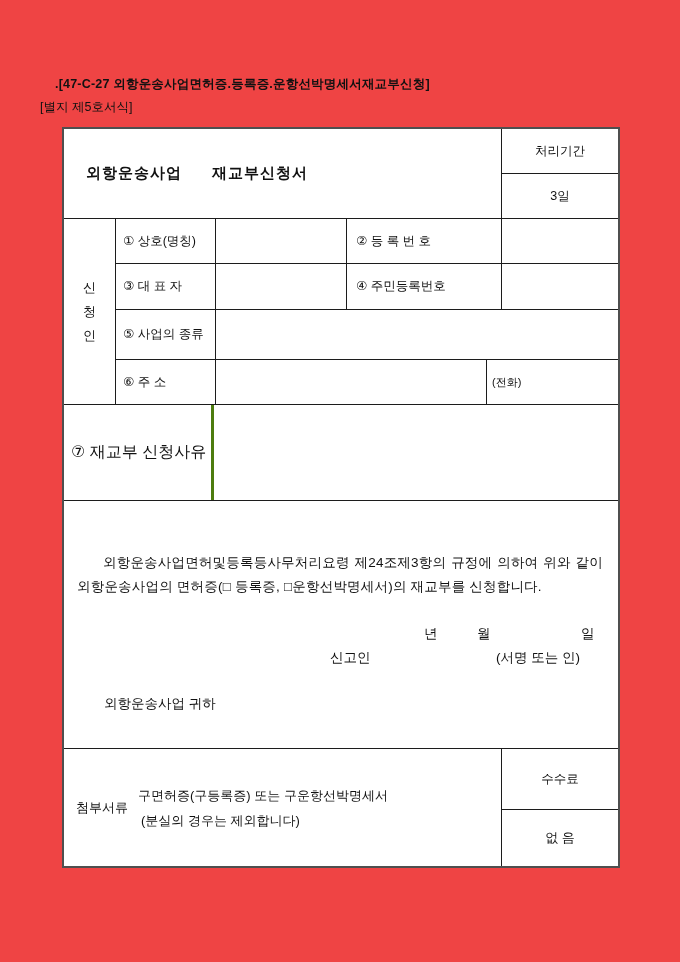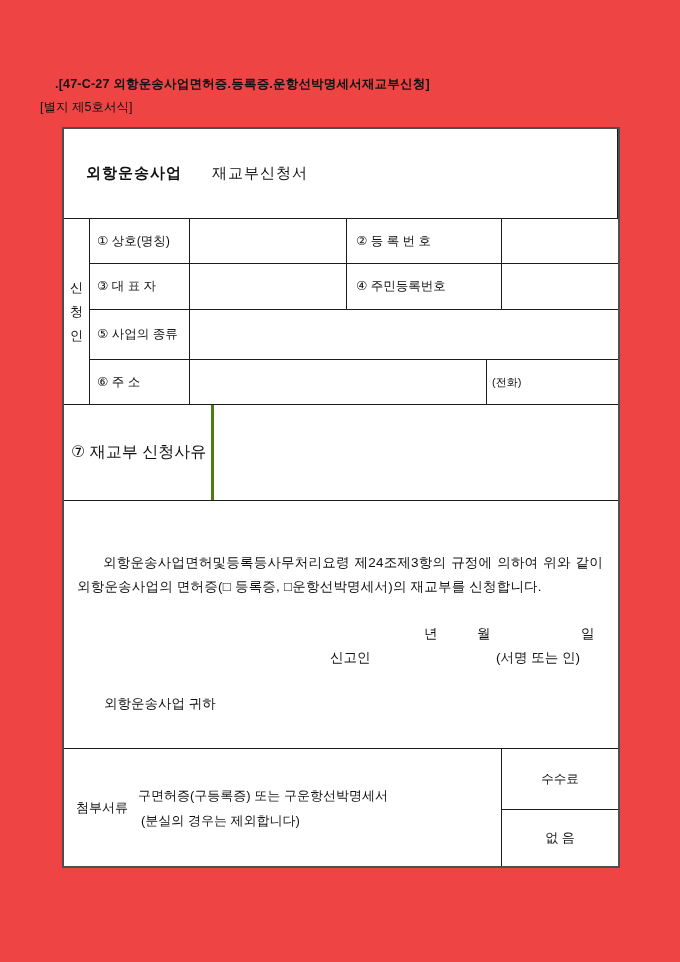--- a/index.html
+++ b/index.html
@@ -39,29 +39,29 @@
     flex: 1; display: flex; align-items: center;
     padding-left: 22px;
   }
   .biz-label { font-size: 15px; font-weight: bold; letter-spacing: 1px; }
   .cbx-col { margin-left: 27px; display: flex; flex-direction: column; gap: 6px; }
   .cbx-line { display: flex; align-items: center; font-size: 13.5px; white-space: nowrap; }
   .cbx {
     width: 13px; height: 13px; border: 1.6px solid #111;
     display: inline-block; margin-right: 9px; background: #fff; flex: none;
   }
-  .form-title { font-size: 15px; font-weight: normal; letter-spacing: 1px; margin-left: 30px; text-align: center; }
+  .form-title { font-size: 15px; font-weight: bold; letter-spacing: 1px; margin-left: 30px; text-align: center; }
   .proc-col { width: 116px; display: flex; flex-direction: column; flex: none; }
   .proc-head { height: 45px; border-bottom: 1px solid #1c1c1c; display: flex; align-items: center; justify-content: center; font-size: 12.5px; }
   .proc-val { flex: 1; display: flex; align-items: center; justify-content: center; font-size: 12.5px; }
 
   
   .applicant-section { height: 186px; }
   .vlabel-cell {
-    width: 26px; flex: none; display: flex; align-items: center; justify-content: center;
+    width: 52px; flex: none; display: flex; align-items: center; justify-content: center;
     border-right: 1px solid #1c1c1c;
   }
   .vlabel { width: 16px; word-break: break-all; text-align: center; line-height: 24px; font-size: 13px; }
   .app-grid { flex: 1; display: flex; flex-direction: column; }
   .app-row { display: flex; border-bottom: 1px solid #1c1c1c; }
   .app-row:last-child { border-bottom: none; }
   .app-row .lbl {
     width: 100px; flex: none; display: flex; align-items: center; padding-left: 7px;
     border-right: 1px solid #1c1c1c; font-size: 12.5px; white-space: nowrap;
   }
@@ -115,20 +115,24 @@
 
   <div class="doc-title">.[47-C-27  외항운송사업면허증.등록증.운항선박명세서재교부신청]</div>
   <div class="form-ref">[별지 제5호서식]</div>
 
   <div class="form-table">
 
     <div class="row header-row">
       <div class="cell head-main br">
         <span class="biz-label">외항운송사업</span>
         <span class="form-title">재교부신청서</span>
+      </div>
+      <div class="proc-col">
+        <div class="proc-head">처리기간</div>
+        <div class="proc-val">3일</div>
       </div>
     </div>
 
     <div class="row applicant-section">
       <div class="vlabel-cell">
         <div class="vlabel">신청인</div>
       </div>
       <div class="app-grid">
 
         <div class="app-row r1">

